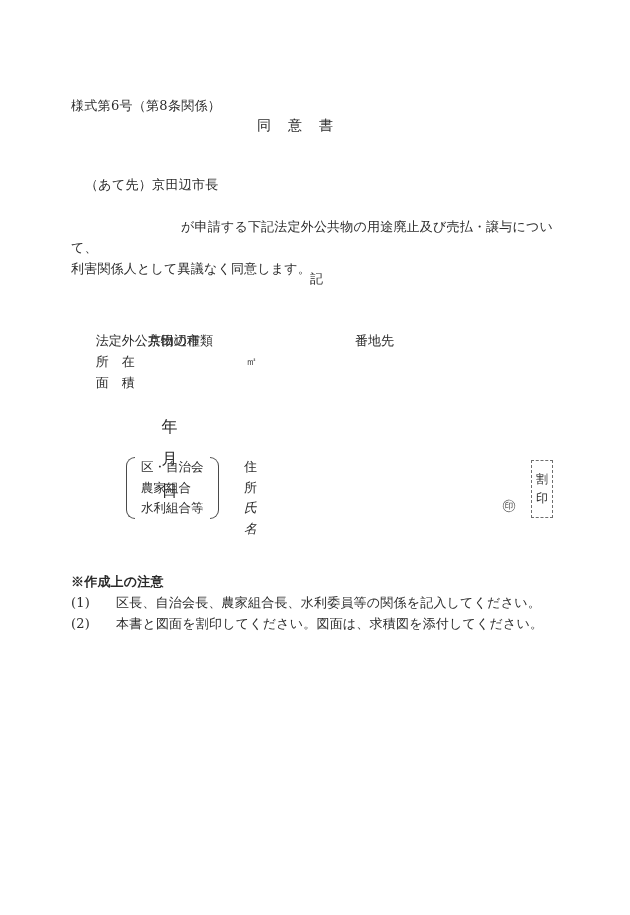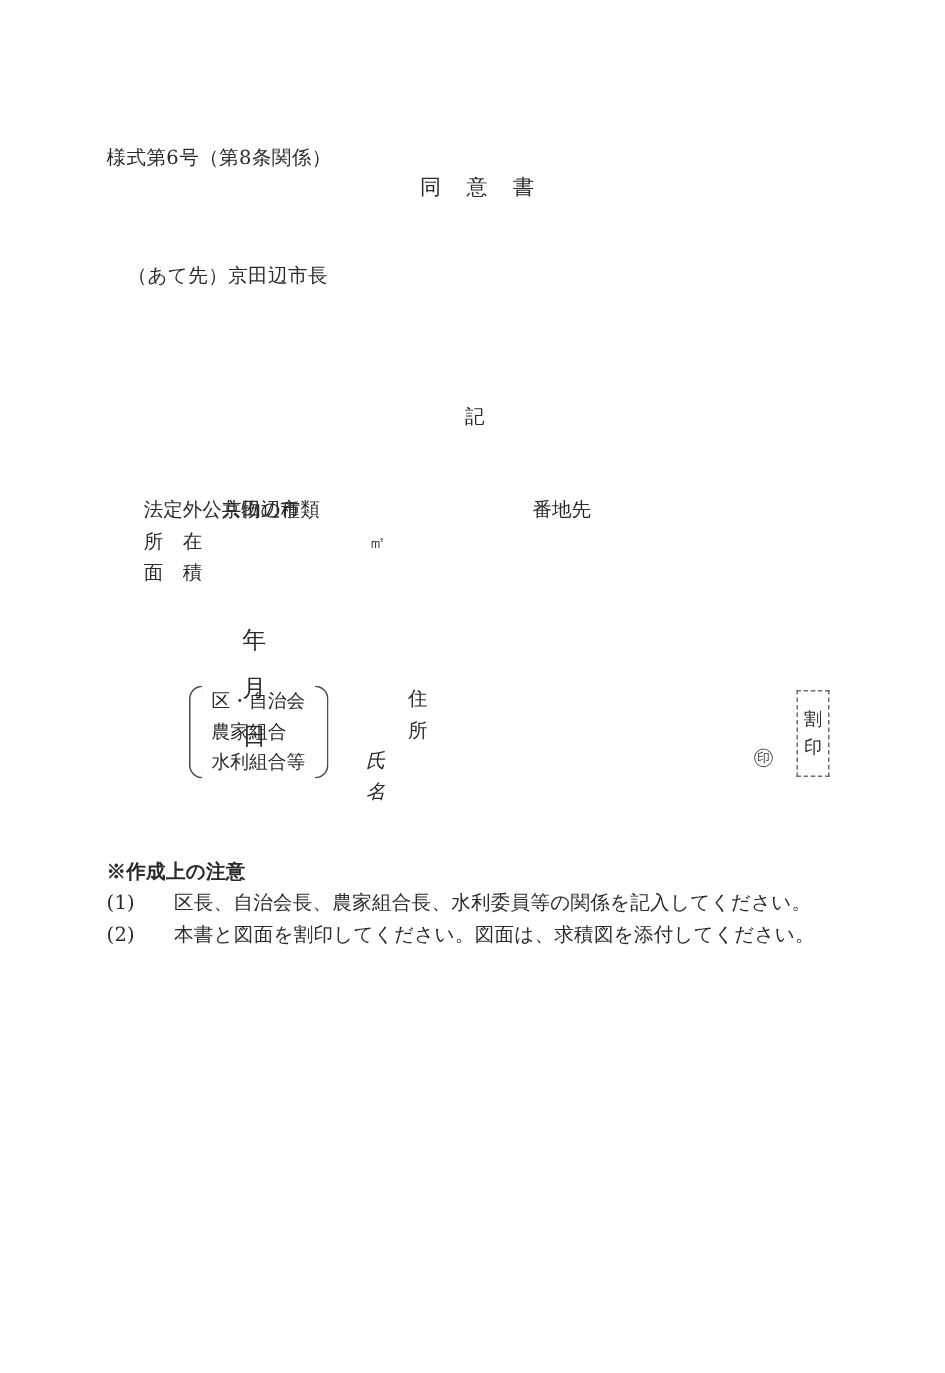--- a/index.html
+++ b/index.html
@@ -29,21 +29,21 @@
 
   
   .form-no {
     left: 71px; top: 99px;
     font-size: 13px;
     letter-spacing: 0.3px;
   }
 
   
   .doc-title {
-    left: 280px; top: 118px;
+    left: 257px; top: 118px;
     font-size: 14px;
     letter-spacing: 17px;
   }
 
   
   .addressee {
     left: 85px; top: 178px;
     font-size: 13px;
     letter-spacing: 0.3px;
   }
@@ -125,21 +125,21 @@
     text-align: left;
   }
   .brace-items div { white-space: pre; }
 
   .sig-fields {
     position: absolute;
     left: 118px; top: 0;
     font-size: 13px;
     line-height: 20.5px;
   }
-  .sig-addr { position: absolute; left: 0; top: 0; margin-left: 28px; }
+  .sig-addr { position: absolute; left: 0; top: 0; }
   .sig-name { position: absolute; left: 0; top: 41px; font-style: italic; }
   .seal-mark {
     position: absolute;
     left: 258px; top: 38px;
     font-size: 14px;
     color: #3a3a3a;
   }
 
   
   .wari-box {
@@ -174,20 +174,24 @@
 <body>
 
 <div class="page">
 
   <div class="abs form-no">様式第6号（第8条関係）</div>
 
   <div class="abs doc-title">同意書</div>
 
   <div class="abs addressee">（あて先）京田辺市長</div>
 
+  <div class="body-block">
+    <span class="body-line-1">が申請する下記法定外公共物の用途廃止及び売払・譲与について、</span>
+    <span class="body-line-2">利害関係人として異議なく同意します。</span>
+  </div>
 
   <div class="abs ki-mark">記</div>
 
   <div class="detail-rows">
 
     <div class="detail-row">
       <span class="dlabel">法定外公共物の種類</span>
     </div>
 
     <div class="detail-row">

